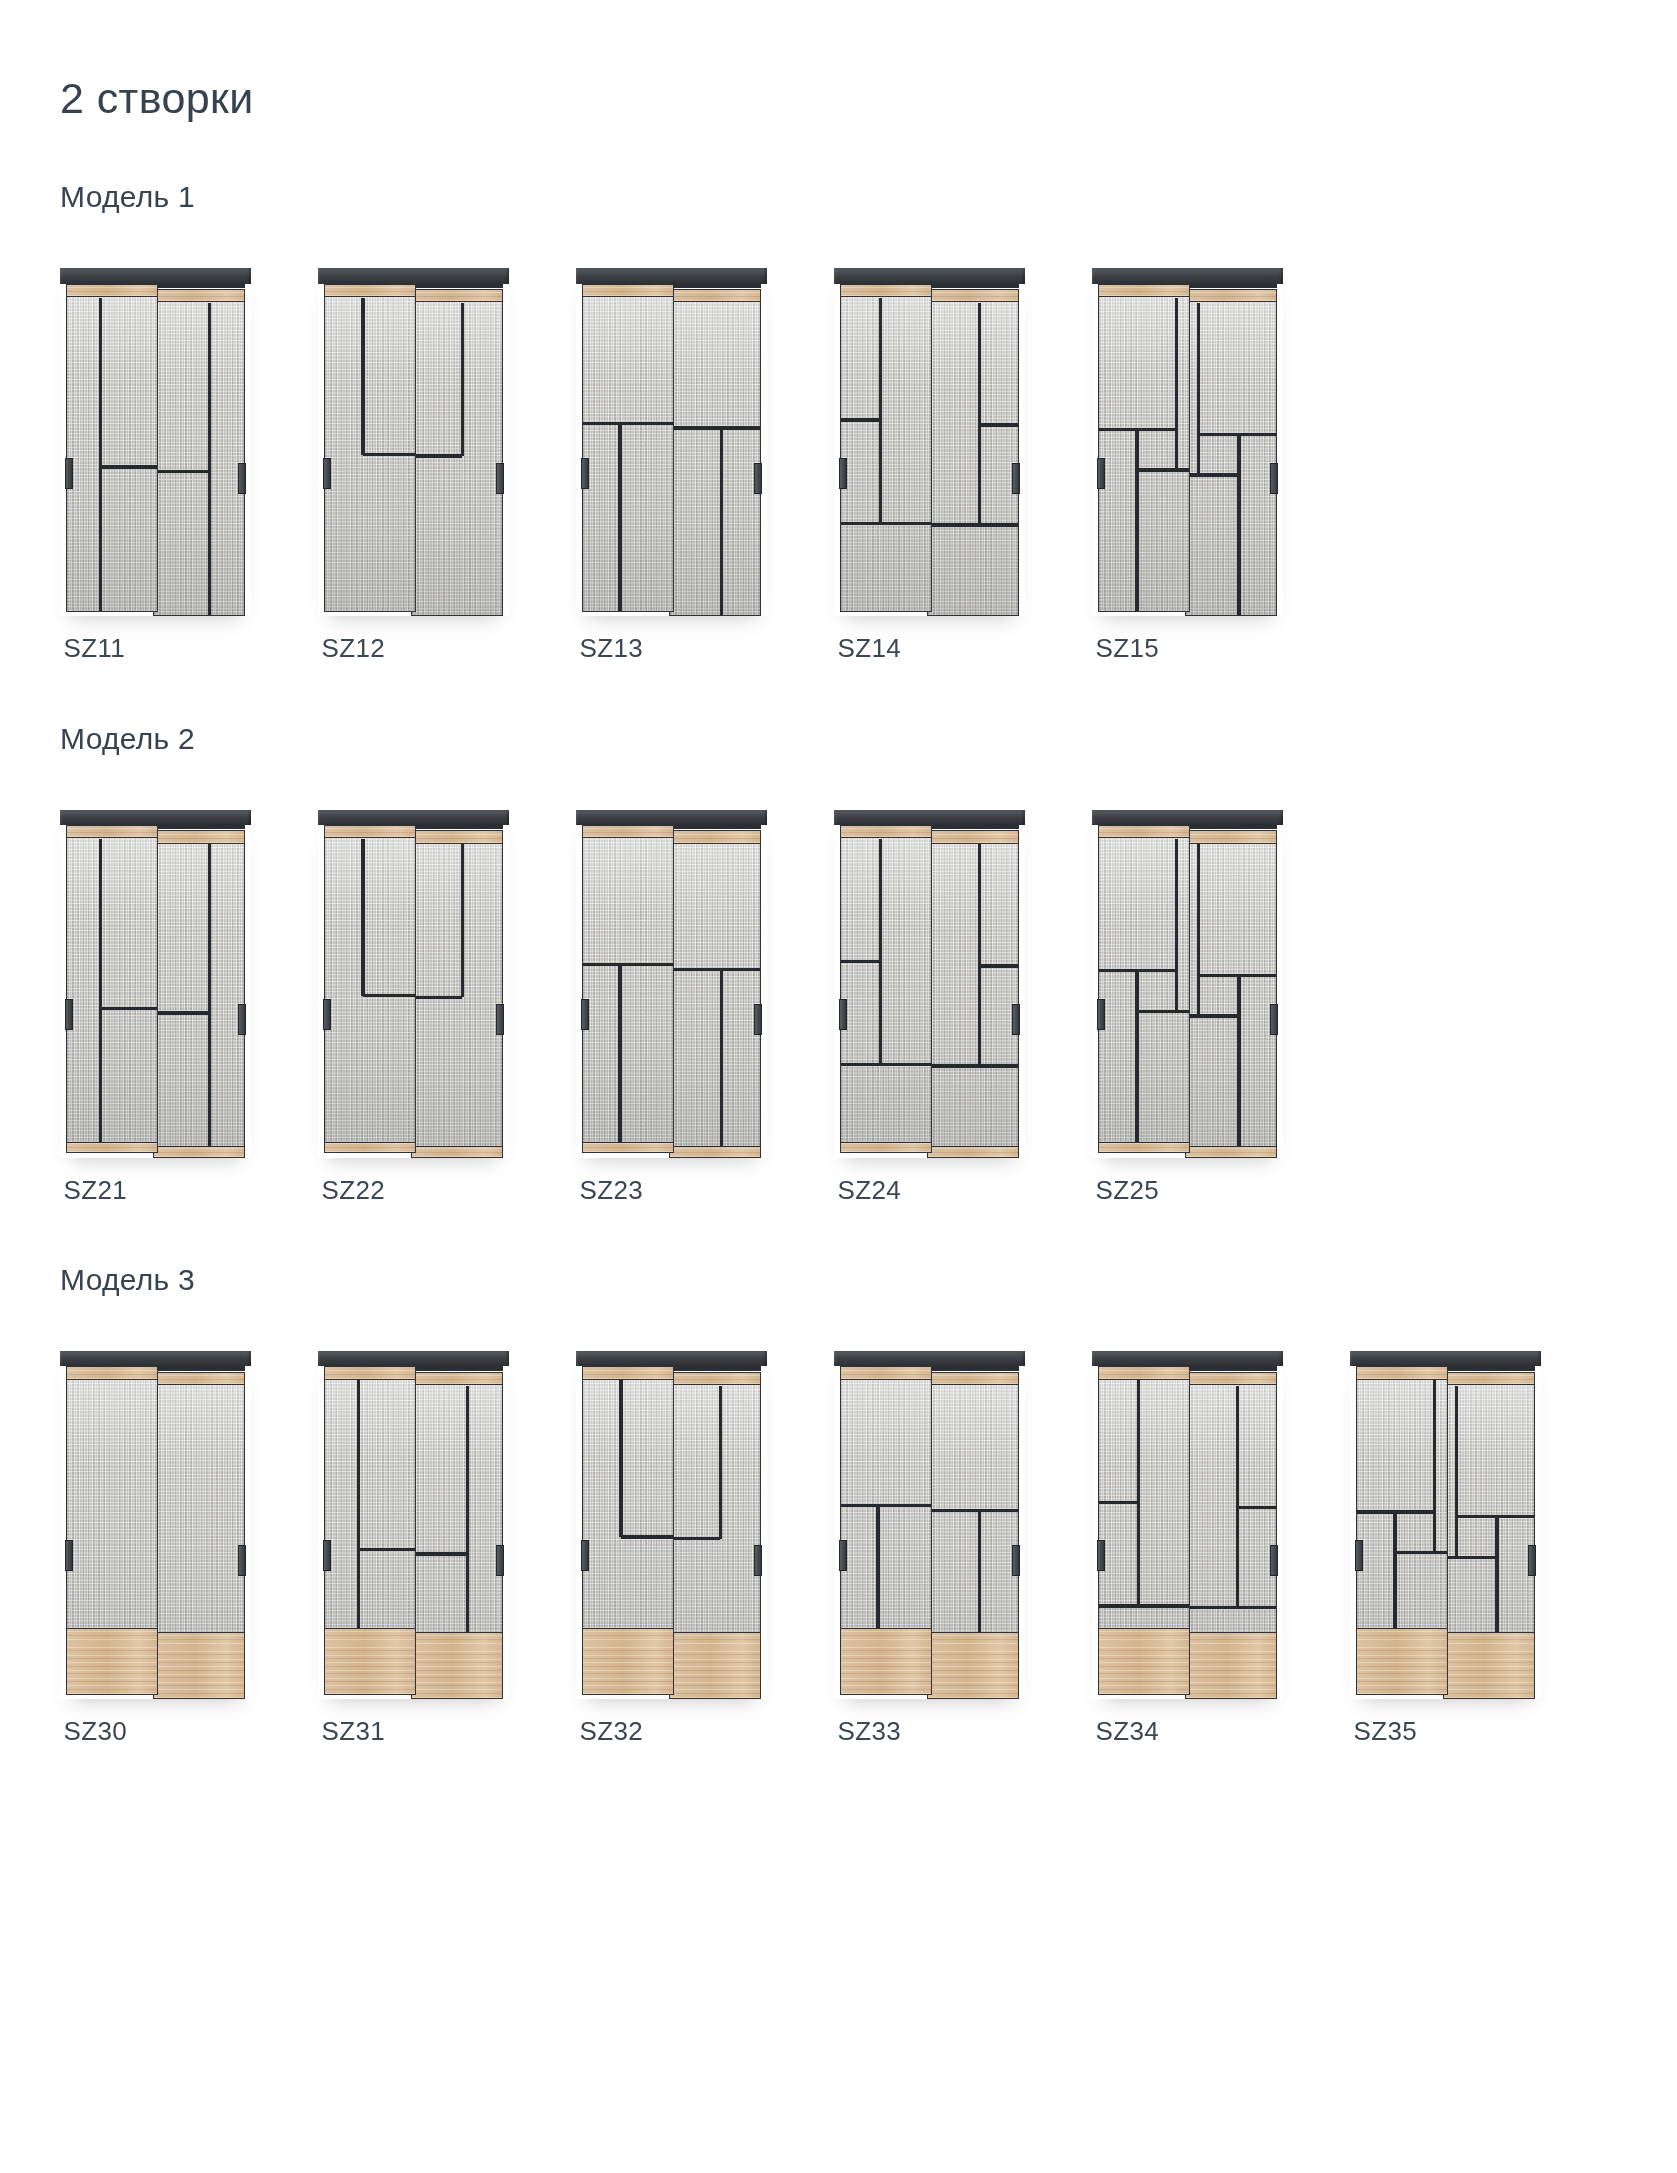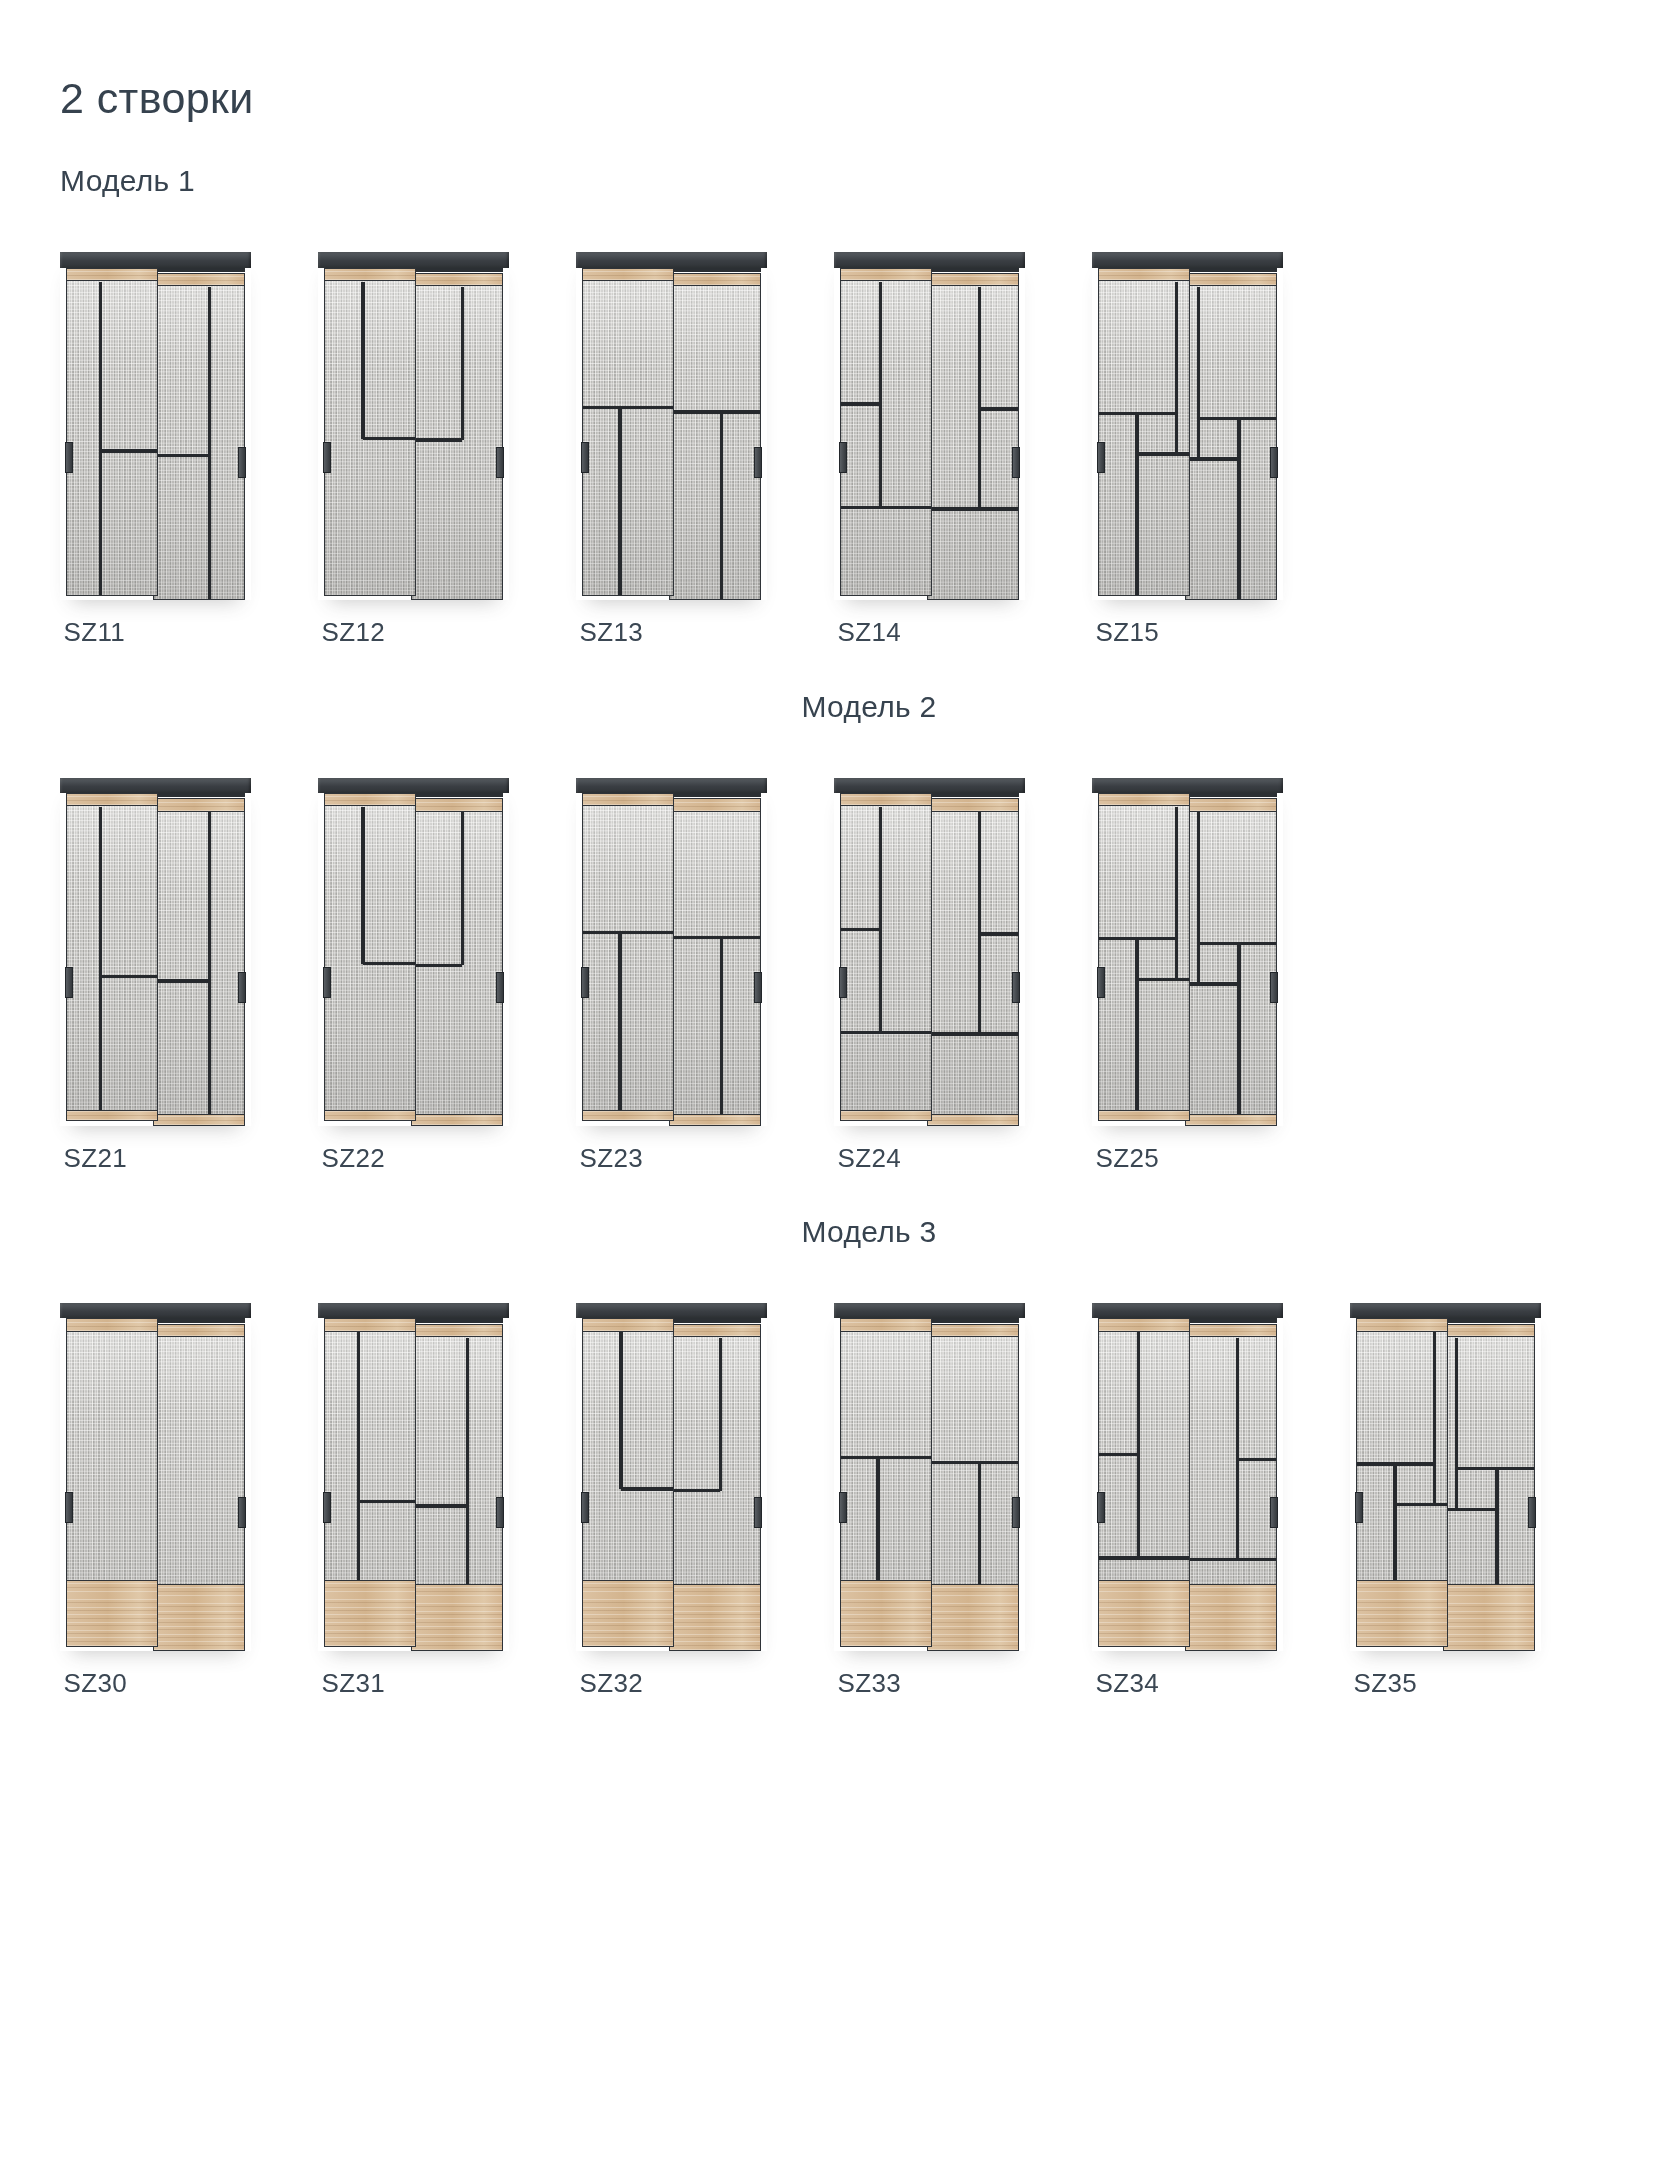--- a/index.html
+++ b/index.html
@@ -8,23 +8,23 @@
     font-family:"Liberation Sans", sans-serif;color:#3a4550;
     position:relative;overflow:hidden;
   }
   .content{padding:74px 0 0 60px;}
   .page-title{
     font-size:43px;line-height:1.15;font-weight:400;color:#36424e;
     letter-spacing:0.4px;margin:0;
   }
   .model-heading{
     font-size:30px;line-height:1.2;font-weight:400;color:#37434f;
-    letter-spacing:0.3px;margin-top:40px;
-  }
-  .section + .section .model-heading{text-align:center;}
+    letter-spacing:0.3px;margin-top:56px;
+  }
+  .section + .section .model-heading{}
   .door-row{display:flex;gap:67px;margin-top:53px;}
   .card{width:191px;}
   .unit{
     position:relative;width:191px;height:348px;
     box-shadow:0 13.8px 19px -12px rgba(60,60,60,.28);
   }
   .rail{
     position:relative;height:15.5px;z-index:3;
     background:linear-gradient(180deg,#585d62,#3a3e43 55%,#2f3337);
     box-shadow:inset 1.7px 0 1.7px rgba(255,255,255,.08), inset -1.7px 0 2.6px rgba(0,0,0,.35);

